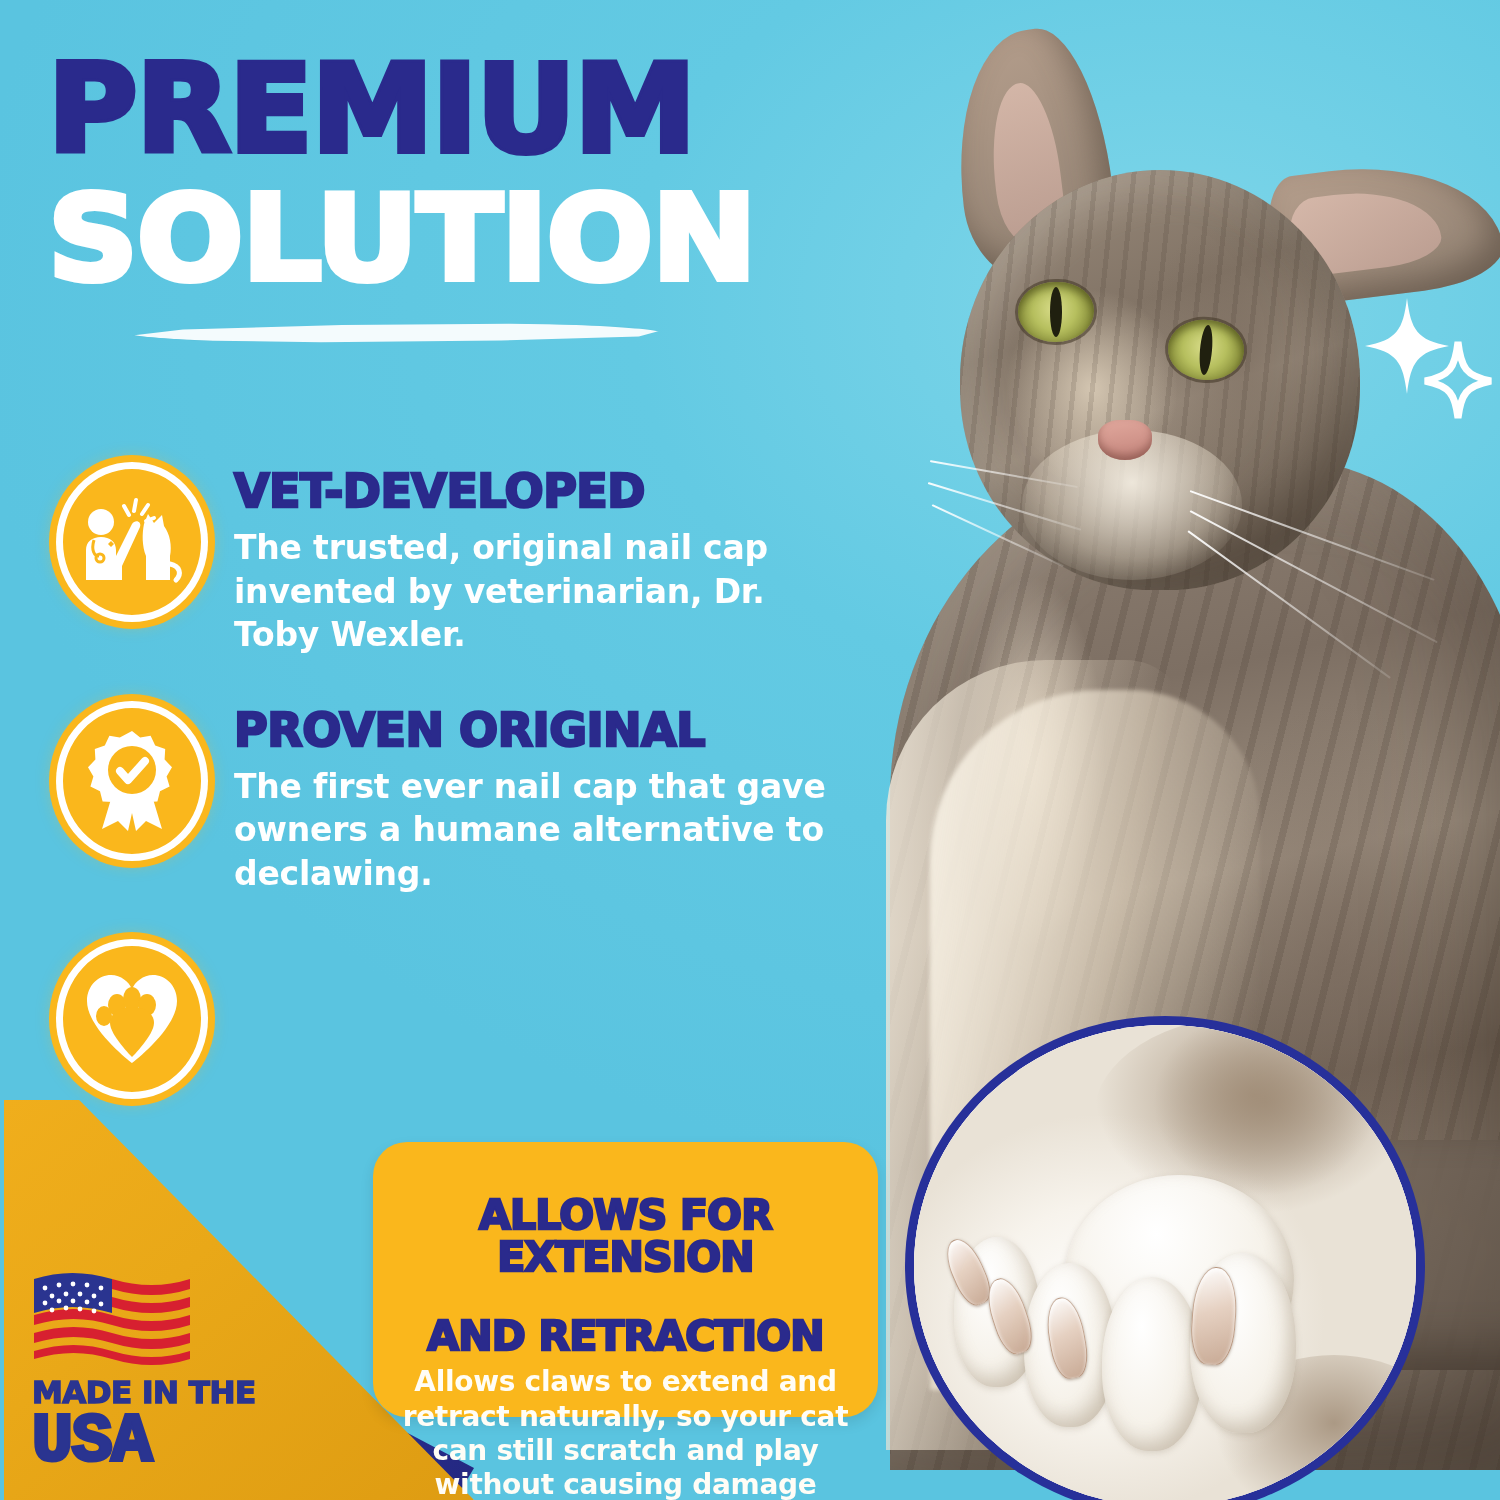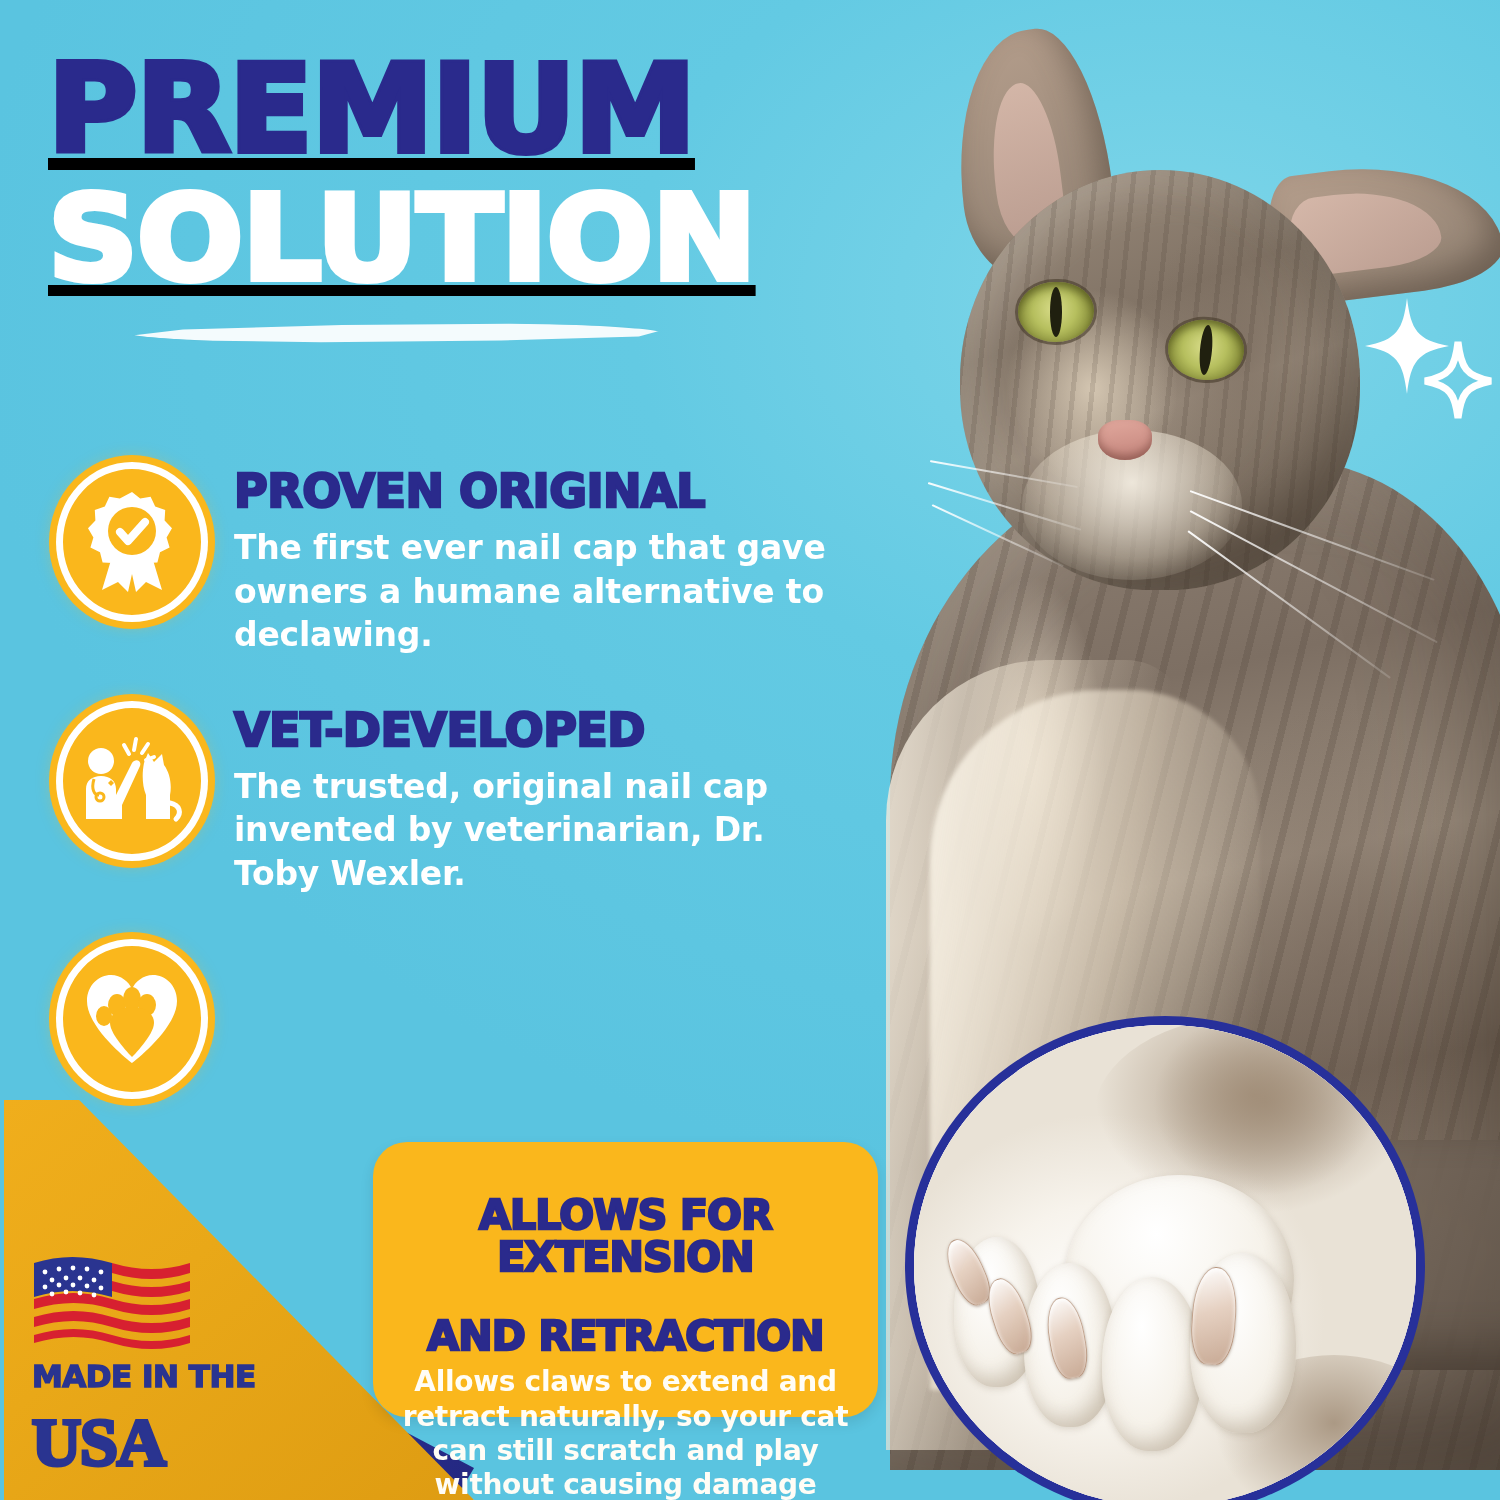--- a/index.html
+++ b/index.html
@@ -72,21 +72,21 @@
     background:radial-gradient(ellipse at 50% 35%, rgba(248,242,230,.9) 0%, rgba(240,230,212,.4) 55%, rgba(240,230,212,0) 80%);}
   .whisker{position:absolute;height:2px;background:linear-gradient(90deg,rgba(255,255,255,.95),rgba(255,255,255,.15));border-radius:2px;
     transform-origin:left center;}
   .cat-tail{position:absolute;left:520px;top:1150px;width:300px;height:230px;border-radius:140px 40px 30px 140px;
     background:linear-gradient(120deg,#7e7063,#5d5146);opacity:.92;
     box-shadow:inset -20px -20px 50px rgba(45,36,28,.5);}
   .sparkle{position:absolute;}
   .sparkle svg{display:block;}
 
   
-  .headline{position:absolute;left:48px;top:52px;width:810px;text-decoration:underline;}
+  .headline{position:absolute;left:48px;top:52px;width:810px;}
   .h-line1{
     font-family:"DejaVu Sans", sans-serif;font-weight:700;font-size:122px;line-height:.95;
     letter-spacing:-1px;color:#2A2A8C;-webkit-text-stroke:6px #2A2A8C;paint-order:stroke fill;
     text-transform:uppercase;
   }
   .h-line2{
     font-family:"DejaVu Sans", sans-serif;font-weight:700;font-size:118px;line-height:.95;
     letter-spacing:-1px;color:#FFFFFF;-webkit-text-stroke:6px #FFFFFF;paint-order:stroke fill;
     text-transform:uppercase;margin-top:14px;transform:scaleX(1.06);transform-origin:left center;
   }
@@ -133,22 +133,22 @@
     background:linear-gradient(140deg,#F0AE1C 0%,#E9A818 40%,#DE9C12 100%);
     clip-path:polygon(0% 0%, 0% 100%, 100% 100%, 16% 0%);
   }
   .usa-badge{position:absolute;left:28px;bottom:24px;width:240px;}
   .usa-flag{width:160px;height:96px;display:block;margin-bottom:12px;}
   .usa-line1{
     font-family:"DejaVu Sans", sans-serif;font-weight:700;font-size:31px;line-height:1;
     color:#2A3490;-webkit-text-stroke:1.5px #2A3490;paint-order:stroke fill;letter-spacing:-.5px;
   }
   .usa-line2{
-    font-family:Liberation Serif, serif;font-weight:700;font-size:68px;line-height:1;
-    color:#2A3490;-webkit-text-stroke:4px #2A3490;paint-order:stroke fill;letter-spacing:-1px;margin-top:16px;
+    font-family:Liberation Mono, monospace;font-weight:700;font-size:68px;line-height:1;
+    color:#2A3490;-webkit-text-stroke:4px #2A3490;paint-order:stroke fill;letter-spacing:-1px;margin-top:0;
   }
 
   
   .callout{
     position:absolute;left:373px;top:1142px;width:505px;height:275px;
     background:#FAB71C;border-radius:34px;
     padding:16px 18px 0 18px;box-sizing:border-box;text-align:center;
     box-shadow:0 6px 14px rgba(0,0,0,.10);
   }
   .c-title{
@@ -217,61 +217,61 @@
     <div class="h-line1">PREMIUM</div>
     <div class="h-line2">SOLUTION</div>
   </div>
   <div class="h-swoosh"></div>
 
   <div class="features">
 
     <div class="feature">
       <div class="f-icon">
         <div class="disc"></div>
+        <svg width="104" height="96" viewBox="0 0 104 96" aria-hidden="true">
+
+          <g stroke="#FFFFFF" stroke-width="4" stroke-linecap="round">
+            <line x1="56" y1="6" x2="54" y2="17"></line>
+            <line x1="44" y1="12" x2="49" y2="21"></line>
+            <line x1="68" y1="11" x2="62" y2="20"></line>
+            <line x1="74" y1="24" x2="66" y2="27"></line>
+          </g>
+
+          <circle cx="21" cy="28" r="13" fill="#FFFFFF"></circle>
+
+          <path d="M6 86 L6 56 C6 48 12 43 21 43 C30 43 36 48 36 56 L36 62 L52 30 C55 25 62 27 60 33 L42 72 L42 86 Z" fill="#FFFFFF"></path>
+
+          <path d="M14 46 C11 56 14 62 19 62" fill="none" stroke="#FAB71C" stroke-width="3"></path>
+          <circle cx="20" cy="64" r="4" fill="none" stroke="#FAB71C" stroke-width="3"></circle>
+          <path d="M28 50 l3 3 3-3 -3-3 Z" fill="#FAB71C"></path>
+
+          <path d="M64 30 L68 20 L74 29 L82 21 L84 32 C90 40 92 52 90 62 L90 86 L66 86 L66 62 C62 52 62 40 64 30 Z" fill="#FFFFFF"></path>
+          <path d="M90 70 C100 72 102 80 96 86" fill="none" stroke="#FFFFFF" stroke-width="5" stroke-linecap="round"></path>
+        </svg>
+      </div>
+      <div class="f-text">
+        <div class="f-title">VET-DEVELOPED</div>
+        <div class="f-desc">The trusted, original nail cap invented by veterinarian, Dr. Toby Wexler.</div>
+      </div>
+    </div>
+
+    <div class="feature">
+      <div class="f-icon">
+        <div class="disc"></div>
         <svg width="96" height="104" viewBox="0 0 96 104" aria-hidden="true">
           <path d="M30 60 L18 100 L34 92 L44 102 L52 66 Z" fill="#FFFFFF"></path>
           <path d="M66 60 L78 100 L62 92 L52 102 L44 66 Z" fill="#FFFFFF"></path>
           <path d="M48 2 l8.2 6.6 10.4-1.8 4.6 9.6 10 3.6 -0.6 10.6 7.4 7.6 -5.4 9.2 3 10.2 -9.6 4.6 -2.6 10.3 -10.6 0.6 -7.4 7.6 -9.4-5 -9.4 5 -7.4-7.6 -10.6-0.6 -2.6-10.3 -9.6-4.6 3-10.2 -5.4-9.2 7.4-7.6 -0.6-10.6 10-3.6 4.6-9.6 10.4 1.8 Z" fill="#FFFFFF"></path>
           <circle cx="48" cy="41" r="24" fill="#FAB71C"></circle>
           <path d="M36 42 l8 9 17-19" fill="none" stroke="#FFFFFF" stroke-width="8" stroke-linecap="round" stroke-linejoin="round"></path>
         </svg>
       </div>
       <div class="f-text">
         <div class="f-title">PROVEN ORIGINAL</div>
         <div class="f-desc">The first ever nail cap that gave owners a humane alternative to declawing.</div>
-      </div>
-    </div>
-
-    <div class="feature">
-      <div class="f-icon">
-        <div class="disc"></div>
-        <svg width="104" height="96" viewBox="0 0 104 96" aria-hidden="true">
-
-          <g stroke="#FFFFFF" stroke-width="4" stroke-linecap="round">
-            <line x1="56" y1="6" x2="54" y2="17"></line>
-            <line x1="44" y1="12" x2="49" y2="21"></line>
-            <line x1="68" y1="11" x2="62" y2="20"></line>
-            <line x1="74" y1="24" x2="66" y2="27"></line>
-          </g>
-
-          <circle cx="21" cy="28" r="13" fill="#FFFFFF"></circle>
-
-          <path d="M6 86 L6 56 C6 48 12 43 21 43 C30 43 36 48 36 56 L36 62 L52 30 C55 25 62 27 60 33 L42 72 L42 86 Z" fill="#FFFFFF"></path>
-
-          <path d="M14 46 C11 56 14 62 19 62" fill="none" stroke="#FAB71C" stroke-width="3"></path>
-          <circle cx="20" cy="64" r="4" fill="none" stroke="#FAB71C" stroke-width="3"></circle>
-          <path d="M28 50 l3 3 3-3 -3-3 Z" fill="#FAB71C"></path>
-
-          <path d="M64 30 L68 20 L74 29 L82 21 L84 32 C90 40 92 52 90 62 L90 86 L66 86 L66 62 C62 52 62 40 64 30 Z" fill="#FFFFFF"></path>
-          <path d="M90 70 C100 72 102 80 96 86" fill="none" stroke="#FFFFFF" stroke-width="5" stroke-linecap="round"></path>
-        </svg>
-      </div>
-      <div class="f-text">
-        <div class="f-title">VET-DEVELOPED</div>
-        <div class="f-desc">The trusted, original nail cap invented by veterinarian, Dr. Toby Wexler.</div>
       </div>
     </div>
 
     <div class="feature">
       <div class="f-icon">
         <div class="disc"></div>
         <svg width="102" height="96" viewBox="0 0 102 96" aria-hidden="true">
           <path d="M51 92 C51 92 6 58 6 30 C6 14 18 4 30 4 C40 4 48 11 51 18 C54 11 62 4 72 4 C84 4 96 14 96 30 C96 58 51 92 51 92 Z" fill="#FFFFFF"></path>
           <ellipse cx="36" cy="34" rx="9" ry="11" fill="#FAB71C"></ellipse>
           <ellipse cx="51" cy="28" rx="9" ry="12" fill="#FAB71C"></ellipse>

